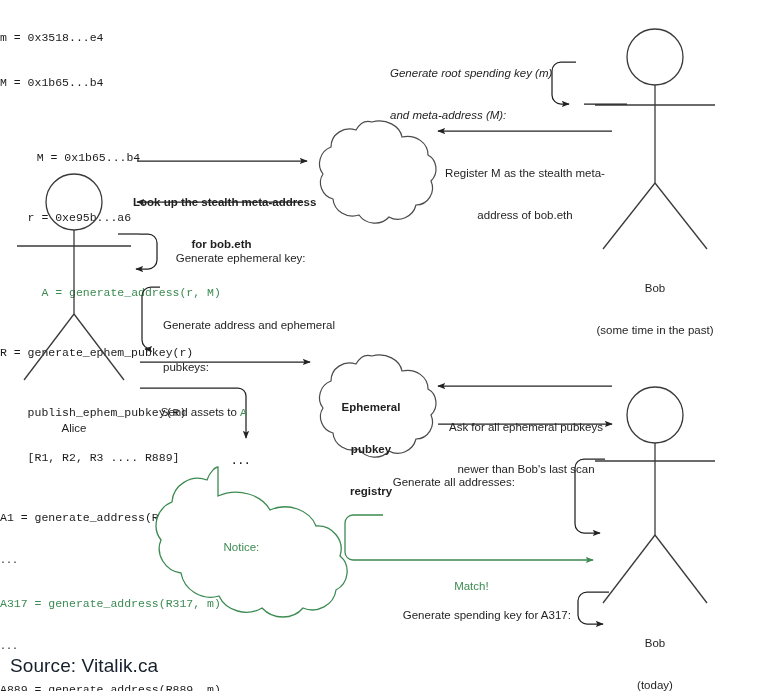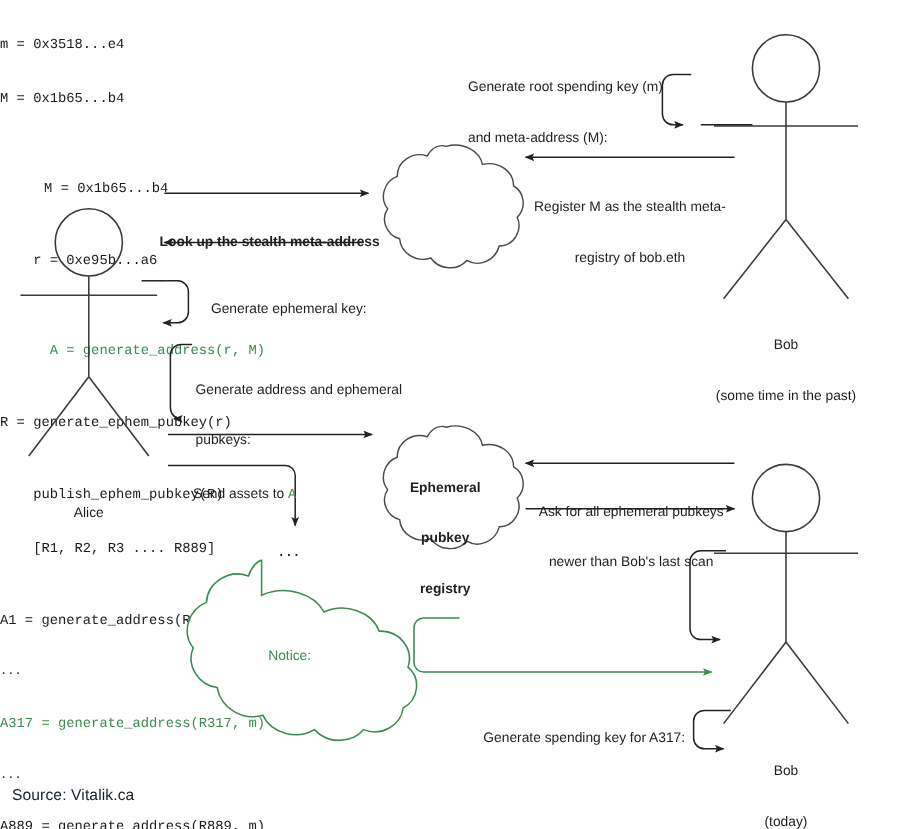--- a/index.html
+++ b/index.html
@@ -44,21 +44,21 @@
     font-size:11.5px;
     line-height:14px;
     text-align:center;
     color:#1f1f1f;
     white-space:pre;
   }
   .source{
     position:absolute;
     left:10px;
     top:655px;
-    font-size:13px;
+    font-size:19px;
     color:#15202b;
     letter-spacing:0.1px;
   }
   .dots{
     position:absolute;
     font-family:"Liberation Sans", sans-serif;
     font-size:16px;
     color:#1f1f1f;
     letter-spacing:2px;
   }
@@ -196,37 +196,38 @@
 
     <g fill="none" stroke="#3c8b52" stroke-width="1.3">
       <path d="M383,515 h-30 a8,8 0 0 0 -8,8 v29 a8,8 0 0 0 8,8 h240" marker-end="url(#ahg)"></path>
     </g>
 
     <g fill="none" stroke="#222" stroke-width="1.25">
       <path d="M609,592 h-22 a9,9 0 0 0 -9,9 v14 a9,9 0 0 0 9,9 h16" marker-end="url(#ah)"></path>
     </g>
   </svg>
 
-  <div class="lbl rgt" style="left:390px; top:38px; width:155px;">
+  <div class="lbl rgt" style="left:390px; top:38px; width:155px;font-style:italic;">
     <div>Generate root spending key (m)</div>
     <div>and meta-address (M):</div>
   </div>
   <div class="mono rgt" style="left:390px; top:70px; width:155px;">
     <div>m = 0x3518...e4</div>
     <div>M = 0x1b65...b4</div>
   </div>
 
   <div class="lbl ctr" style="left:440px; top:138px; width:170px;">
     <div>Register M as the stealth meta-</div>
-    <div>registry of bob.eth</div>
+    <div>address of bob.eth</div>
   </div>
 
 
   <div class="lbl ctr" style="left:133px; top:167px; width:177px;font-weight:bold;">
     <div>Look up the stealth meta-address</div>
+    <div>for bob.eth</div>
   </div>
   <div class="mono ctr" style="left:133px; top:205px; width:177px;">
     <div>M = 0x1b65...b4</div>
   </div>
 
   <div class="lbl" style="left:163px; top:237px;">
     <span>Generate ephemeral key:</span>
   </div>
   <div class="mono" style="left:163px; top:256px;">
     <span>r = 0xe95b...a6</span>
@@ -262,28 +263,34 @@
   </div>
 
   <div class="lbl ctr" style="left:440px; top:392px; width:172px;">
     <div>Ask for all ephemeral pubkeys</div>
     <div>newer than Bob's last scan</div>
   </div>
   <div class="mono ctr" style="left:440px; top:430px; width:172px;">
     <span>[R1, R2, R3 .... R889]</span>
   </div>
 
+  <div class="lbl rgt" style="left:380px; top:461px; width:192px;">
+    <span>Generate all addresses:</span>
+  </div>
   <div class="mono rgt" style="left:330px; top:481px; width:242px;">
     <div>A1 = generate_address(R1, m)</div>
     <div style="font-size:10px; line-height:11px;">...</div>
     <div class="green">A317 = generate_address(R317, m)</div>
     <div style="font-size:10px; line-height:11px;">...</div>
     <div>A889 = generate_address(R889, m)</div>
   </div>
 
+  <div class="lbl ctr green" style="left:400px; top:565px; width:130px;">
+    <span>Match!</span>
+  </div>
 
   <div class="lbl ctr green" style="left:176px; top:526px; width:118px;">
     <span>Notice:</span>
   </div>
 
   <div class="lbl rgt" style="left:390px; top:594px; width:182px;">
     <span>Generate spending key for A317:</span>
   </div>
 
   <div class="figlabel" style="left:575px; top:253px; width:160px;">

